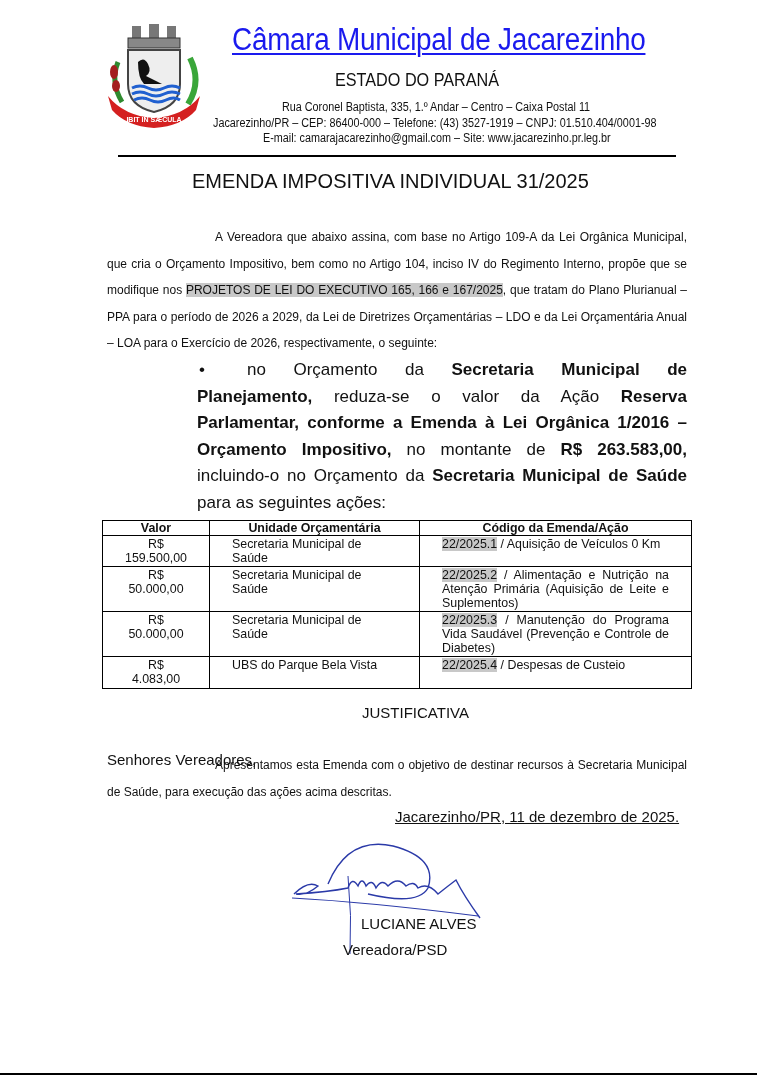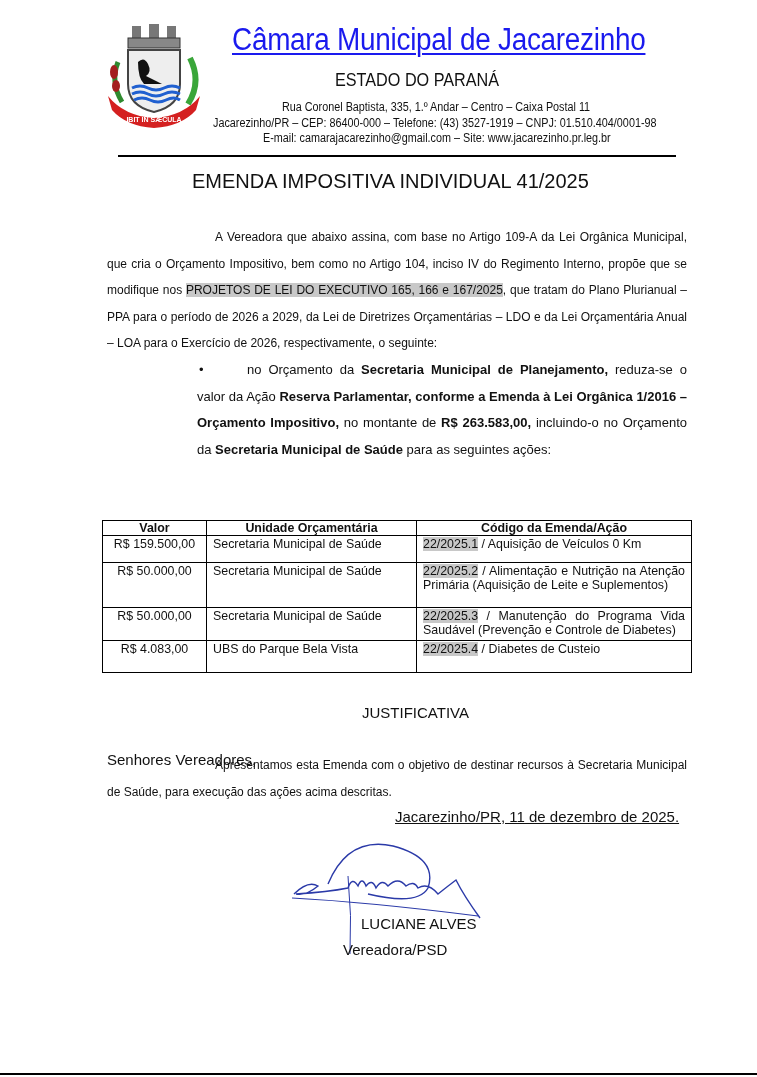--- a/index.html
+++ b/index.html
@@ -7,24 +7,24 @@
   .abs { position:absolute; }
   .crest { left:104px; top:22px; width:100px; height:108px; }
   .title { left:232px; top:22px; font-size:31px; color:#1a1aee; text-decoration:underline; text-decoration-thickness:2px; text-underline-offset:3px; letter-spacing:-0.3px; white-space:nowrap; transform:scaleX(0.9); transform-origin:left top; }
   .state { left:335px; top:70px; font-size:18px; white-space:nowrap; transform:scaleX(0.9); transform-origin:left top; }
   .addr { font-size:12px; white-space:nowrap; transform:scaleX(0.9); transform-origin:left top; }
   .hr { left:118px; top:155px; width:558px; height:2px; background:#000; }
   .doc-title { left:192px; top:170px; font-size:20px; white-space:nowrap; }
   .para { left:107px; width:580px; font-size:12px; line-height:26.5px; text-align:justify; }
   .hl { background:#c8c8c8; }
   .indent { display:inline-block; width:108px; }
-  .bullet-block { left:197px; width:490px; font-size:13px; line-height:26.5px; text-align:justify; }
+  .bullet-block { left:197px; width:490px; font-size:17px; line-height:26.5px; text-align:justify; }
   .bullet { display:inline-block; width:48px; padding-left:2px; }
   table { border-collapse:collapse; font-size:12.4px; line-height:14px; }
-  td, th { border:1px solid #000; vertical-align:top; padding:1px 6px; }
+  td, th { border:1px solid #000; vertical-align:top; padding:1px 22px; }
   th { font-weight:bold; text-align:center; padding:0 20px; height:14px; }
   td.val { text-align:center; }
   td.code { text-align:justify; }
   .center-text { font-size:15px; }
   .sig-line { left:0; top:1073px; width:757px; height:2px; background:#000; }
 </style>
 </head>
 <body>
 
 <div class="abs crest">
@@ -51,21 +51,21 @@
   </svg>
 </div>
 
 <div class="abs title">Câmara Municipal de Jacarezinho</div>
 <div class="abs state">ESTADO DO PARANÁ</div>
 <div class="abs addr" style="left:282px;top:100px;">Rua Coronel Baptista, 335, 1.º Andar – Centro – Caixa Postal 11</div>
 <div class="abs addr" style="left:213px;top:116px;">Jacarezinho/PR – CEP: 86400-000 – Telefone: (43) 3527-1919 – CNPJ: 01.510.404/0001-98</div>
 <div class="abs addr" style="left:263px;top:131px;">E-mail: camarajacarezinho@gmail.com – Site: www.jacarezinho.pr.leg.br</div>
 <div class="abs hr"></div>
 
-<div class="abs doc-title">EMENDA IMPOSITIVA INDIVIDUAL 41/2025</div>
+<div class="abs doc-title">EMENDA IMPOSITIVA INDIVIDUAL 31/2025</div>
 
 <div class="abs para" style="top:224px;">
   <span class="indent"></span><span>A Vereadora que abaixo assina, com base no Artigo 109-A da Lei Orgânica Municipal, que cria o Orçamento Impositivo, bem como no Artigo 104, inciso IV do Regimento Interno, propõe que se modifique nos </span><span class="hl">PROJETOS DE LEI DO EXECUTIVO 165, 166 e 167/2025</span><span>, que tratam do Plano Plurianual – PPA para o período de 2026 a 2029, da Lei de Diretrizes Orçamentárias – LDO e da Lei Orçamentária Anual – LOA para o Exercício de 2026, respectivamente, o seguinte:</span>
 </div>
 
 <div class="abs bullet-block" style="top:357px;">
   <span class="bullet">•</span><span>no Orçamento da </span><b>Secretaria Municipal de Planejamento,</b><span> reduza-se o valor da Ação </span><b>Reserva Parlamentar, conforme a Emenda à Lei Orgânica 1/2016 – Orçamento Impositivo,</b><span> no montante de </span><b>R$ 263.583,00,</b><span> incluindo-o no Orçamento da </span><b>Secretaria Municipal de Saúde</b><span> para as seguintes ações:</span>
 </div>
 
 <table class="abs" style="left:102px;top:520px;width:590px;">
@@ -93,21 +93,21 @@
       <td class="code"><span class="hl">22/2025.2</span><span> / Alimentação e Nutrição na Atenção Primária (Aquisição de Leite e Suplementos)</span></td>
     </tr>
     <tr style="height:33px">
       <td class="val">R$ 50.000,00</td>
       <td>Secretaria Municipal de Saúde</td>
       <td class="code"><span class="hl">22/2025.3</span><span> / Manutenção do Programa Vida Saudável (Prevenção e Controle de Diabetes)</span></td>
     </tr>
     <tr style="height:32px">
       <td class="val">R$ 4.083,00</td>
       <td>UBS do Parque Bela Vista</td>
-      <td class="code"><span class="hl">22/2025.4</span><span> / Diabetes de Custeio</span></td>
+      <td class="code"><span class="hl">22/2025.4</span><span> / Despesas de Custeio</span></td>
     </tr>
   </tbody>
 </table>
 
 <div class="abs center-text" style="left:362px;top:704px;">JUSTIFICATIVA</div>
 <div class="abs center-text" style="left:107px;top:751px;">Senhores Vereadores,</div>
 <div class="abs para" style="top:752px;">
   <span class="indent"></span><span>Apresentamos esta Emenda com o objetivo de destinar recursos à Secretaria Municipal de Saúde, para execução das ações acima descritas.</span>
 </div>
 <div class="abs center-text" style="left:395px;top:808px;text-decoration:underline;">Jacarezinho/PR, 11 de dezembro de 2025.</div>

